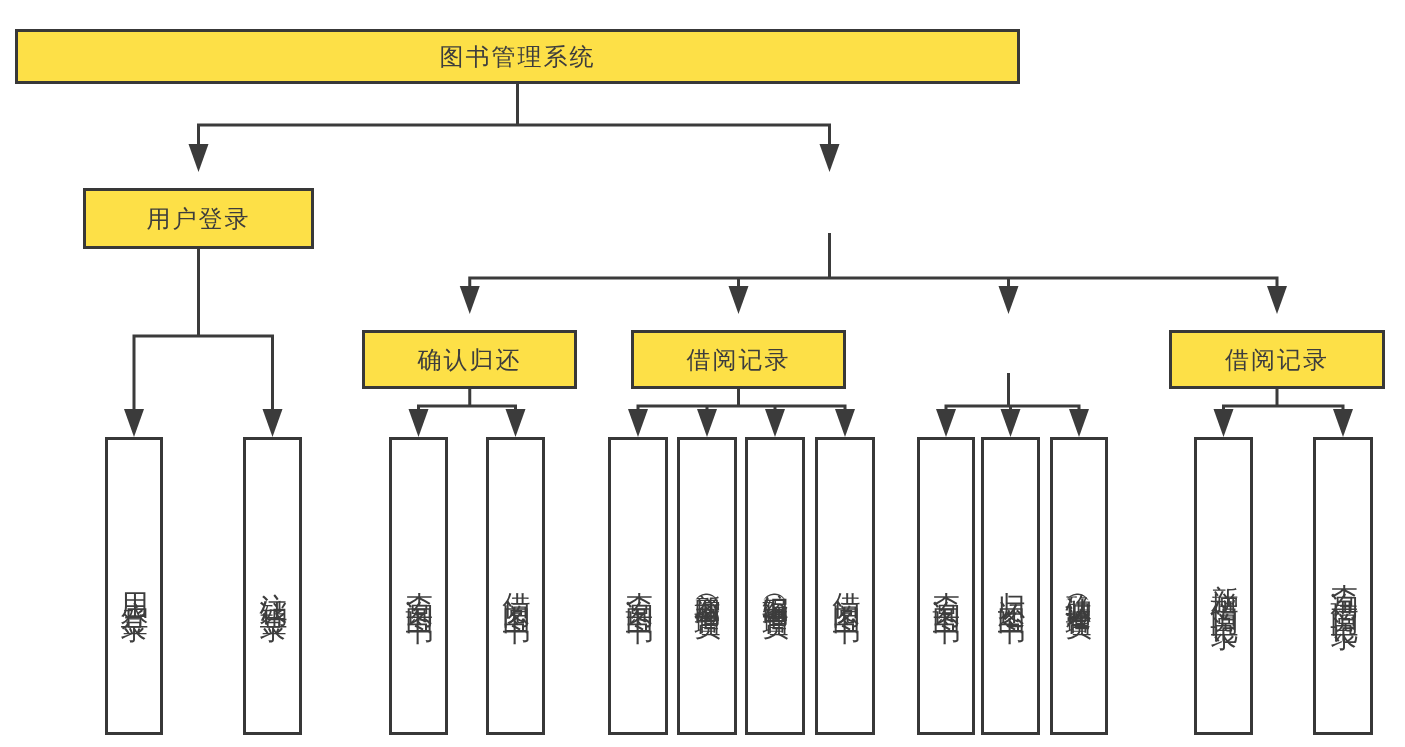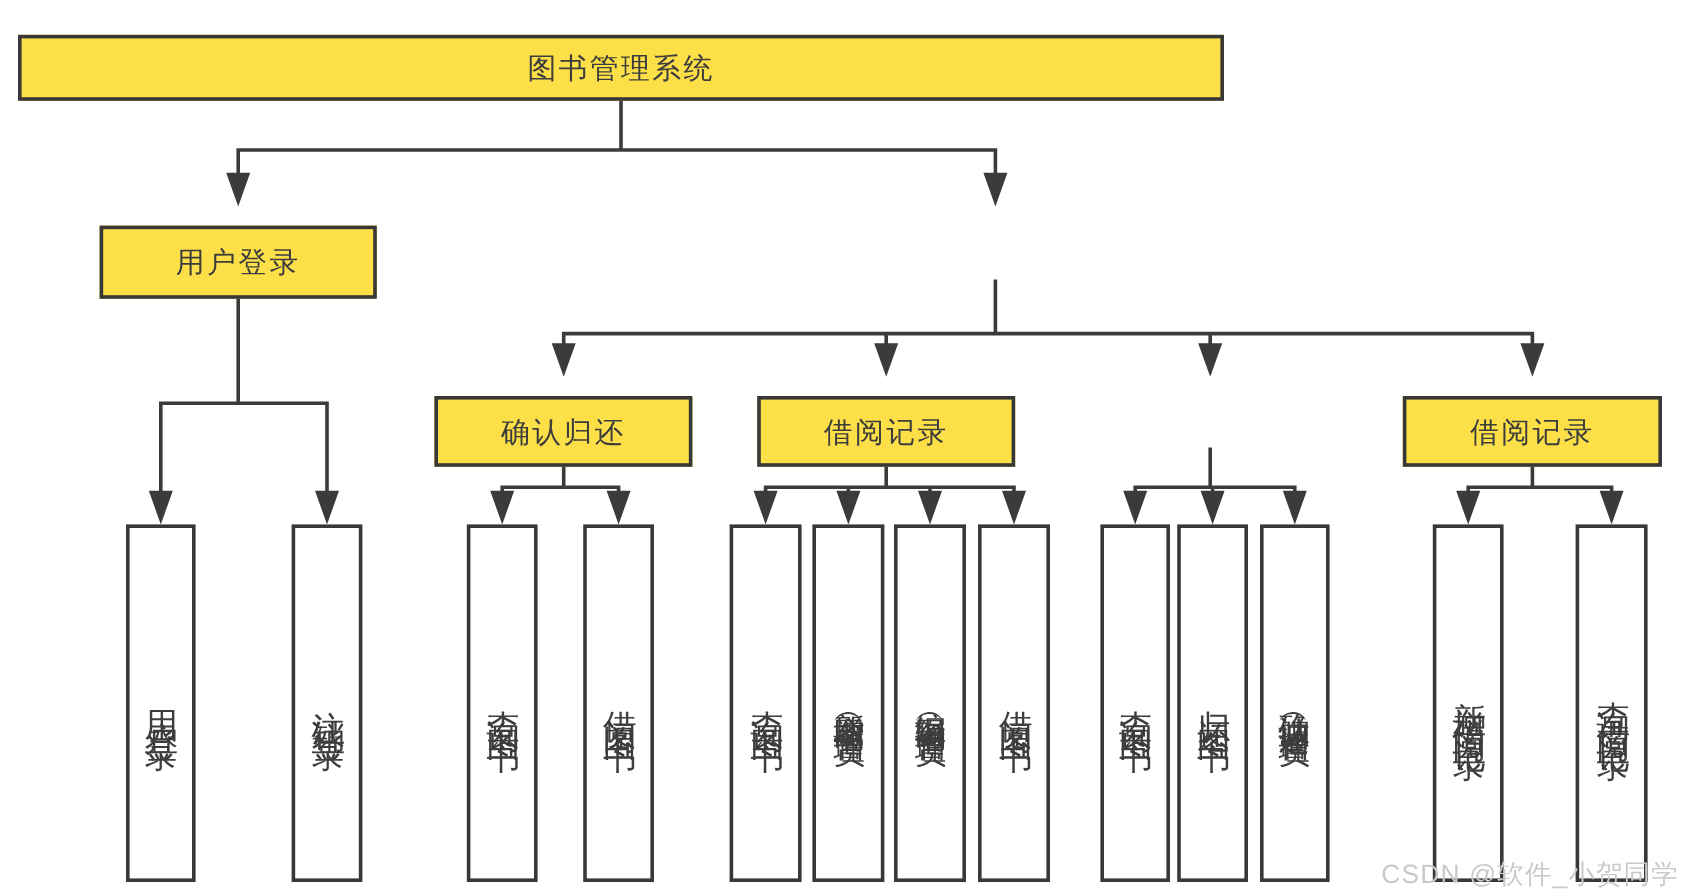--- a/index.html
+++ b/index.html
@@ -83,14 +83,13 @@
   <div class="vbox tight" style="left:745px;top:437px;width:60px;height:298px;">编辑图书（管理员）</div>
   <div class="vbox" style="left:815px;top:437px;width:60px;height:298px;">借阅图书</div>
 
   <div class="vbox" style="left:917px;top:437px;width:58px;height:298px;">查询图书</div>
   <div class="vbox" style="left:981px;top:437px;width:59px;height:298px;">归还图书</div>
   <div class="vbox tight" style="left:1050px;top:437px;width:58px;height:298px;">确认归还（管理员）</div>
 
   <div class="vbox" style="left:1194px;top:437px;width:59px;height:298px;">新增借阅记录</div>
   <div class="vbox" style="left:1313px;top:437px;width:60px;height:298px;">查询借阅记录</div>
 
-  <div class="watermark">CSDN @软件_小贺同学</div>
 </div>
 
 </body></html>

